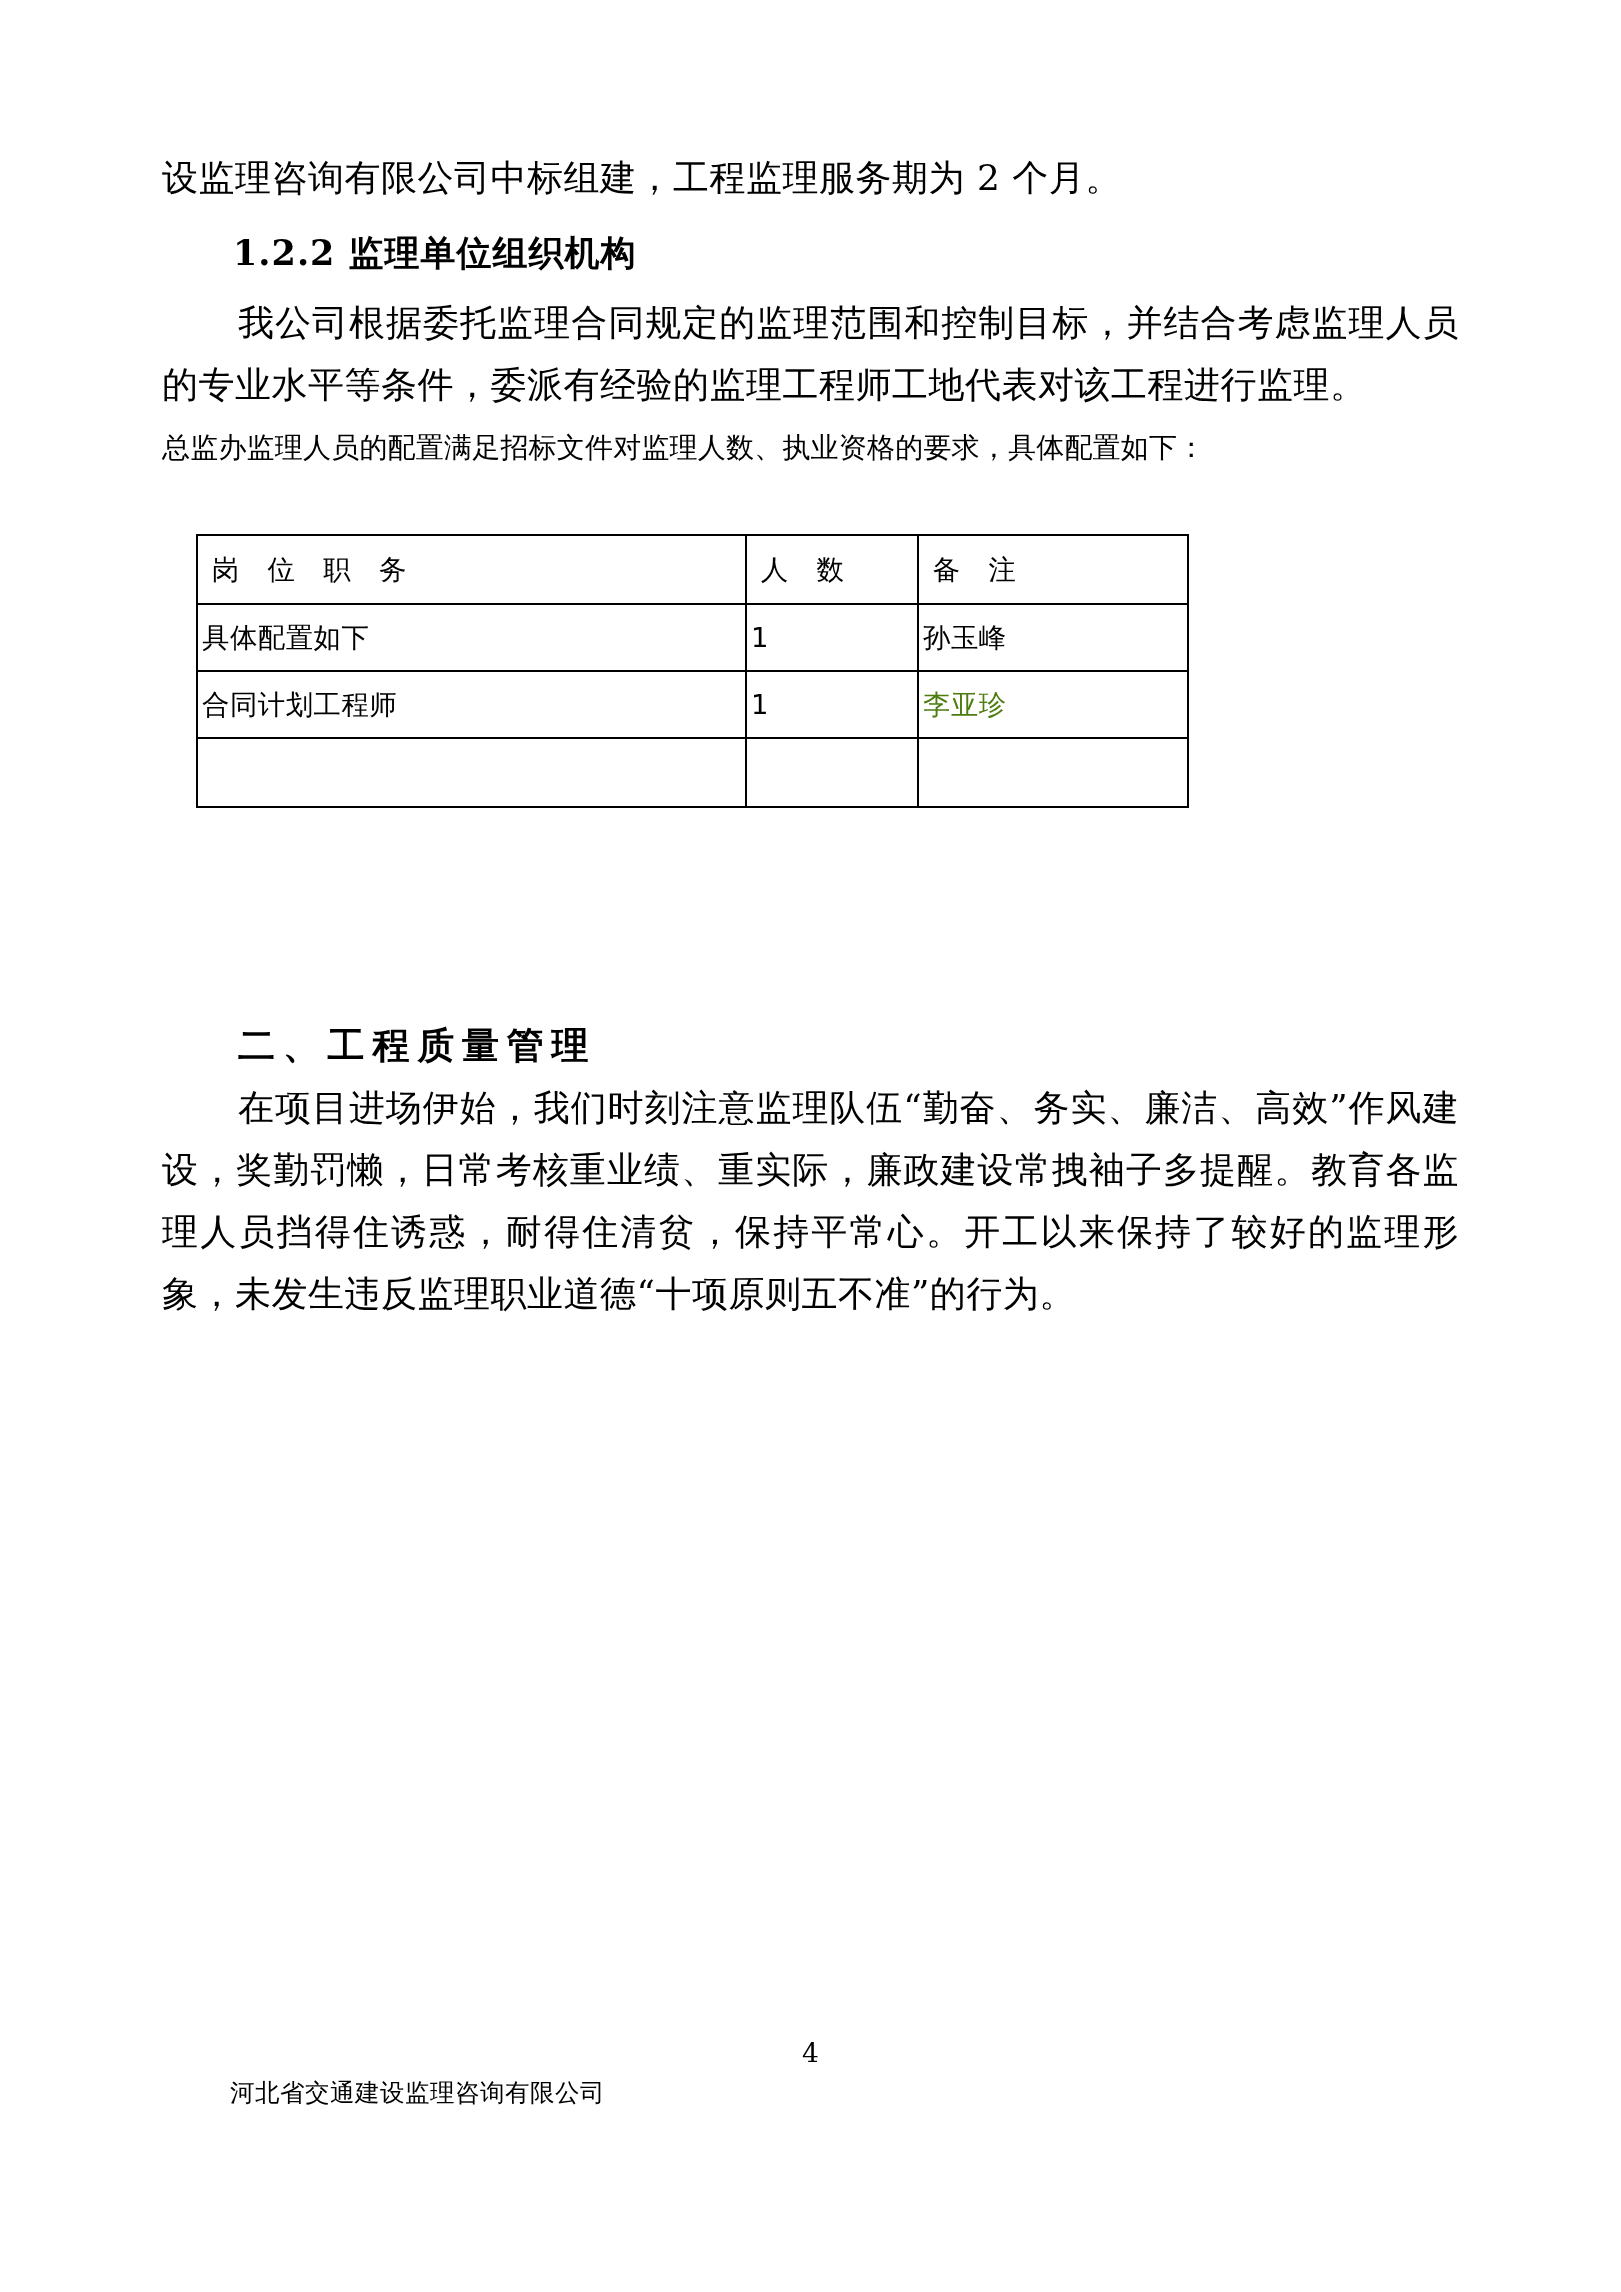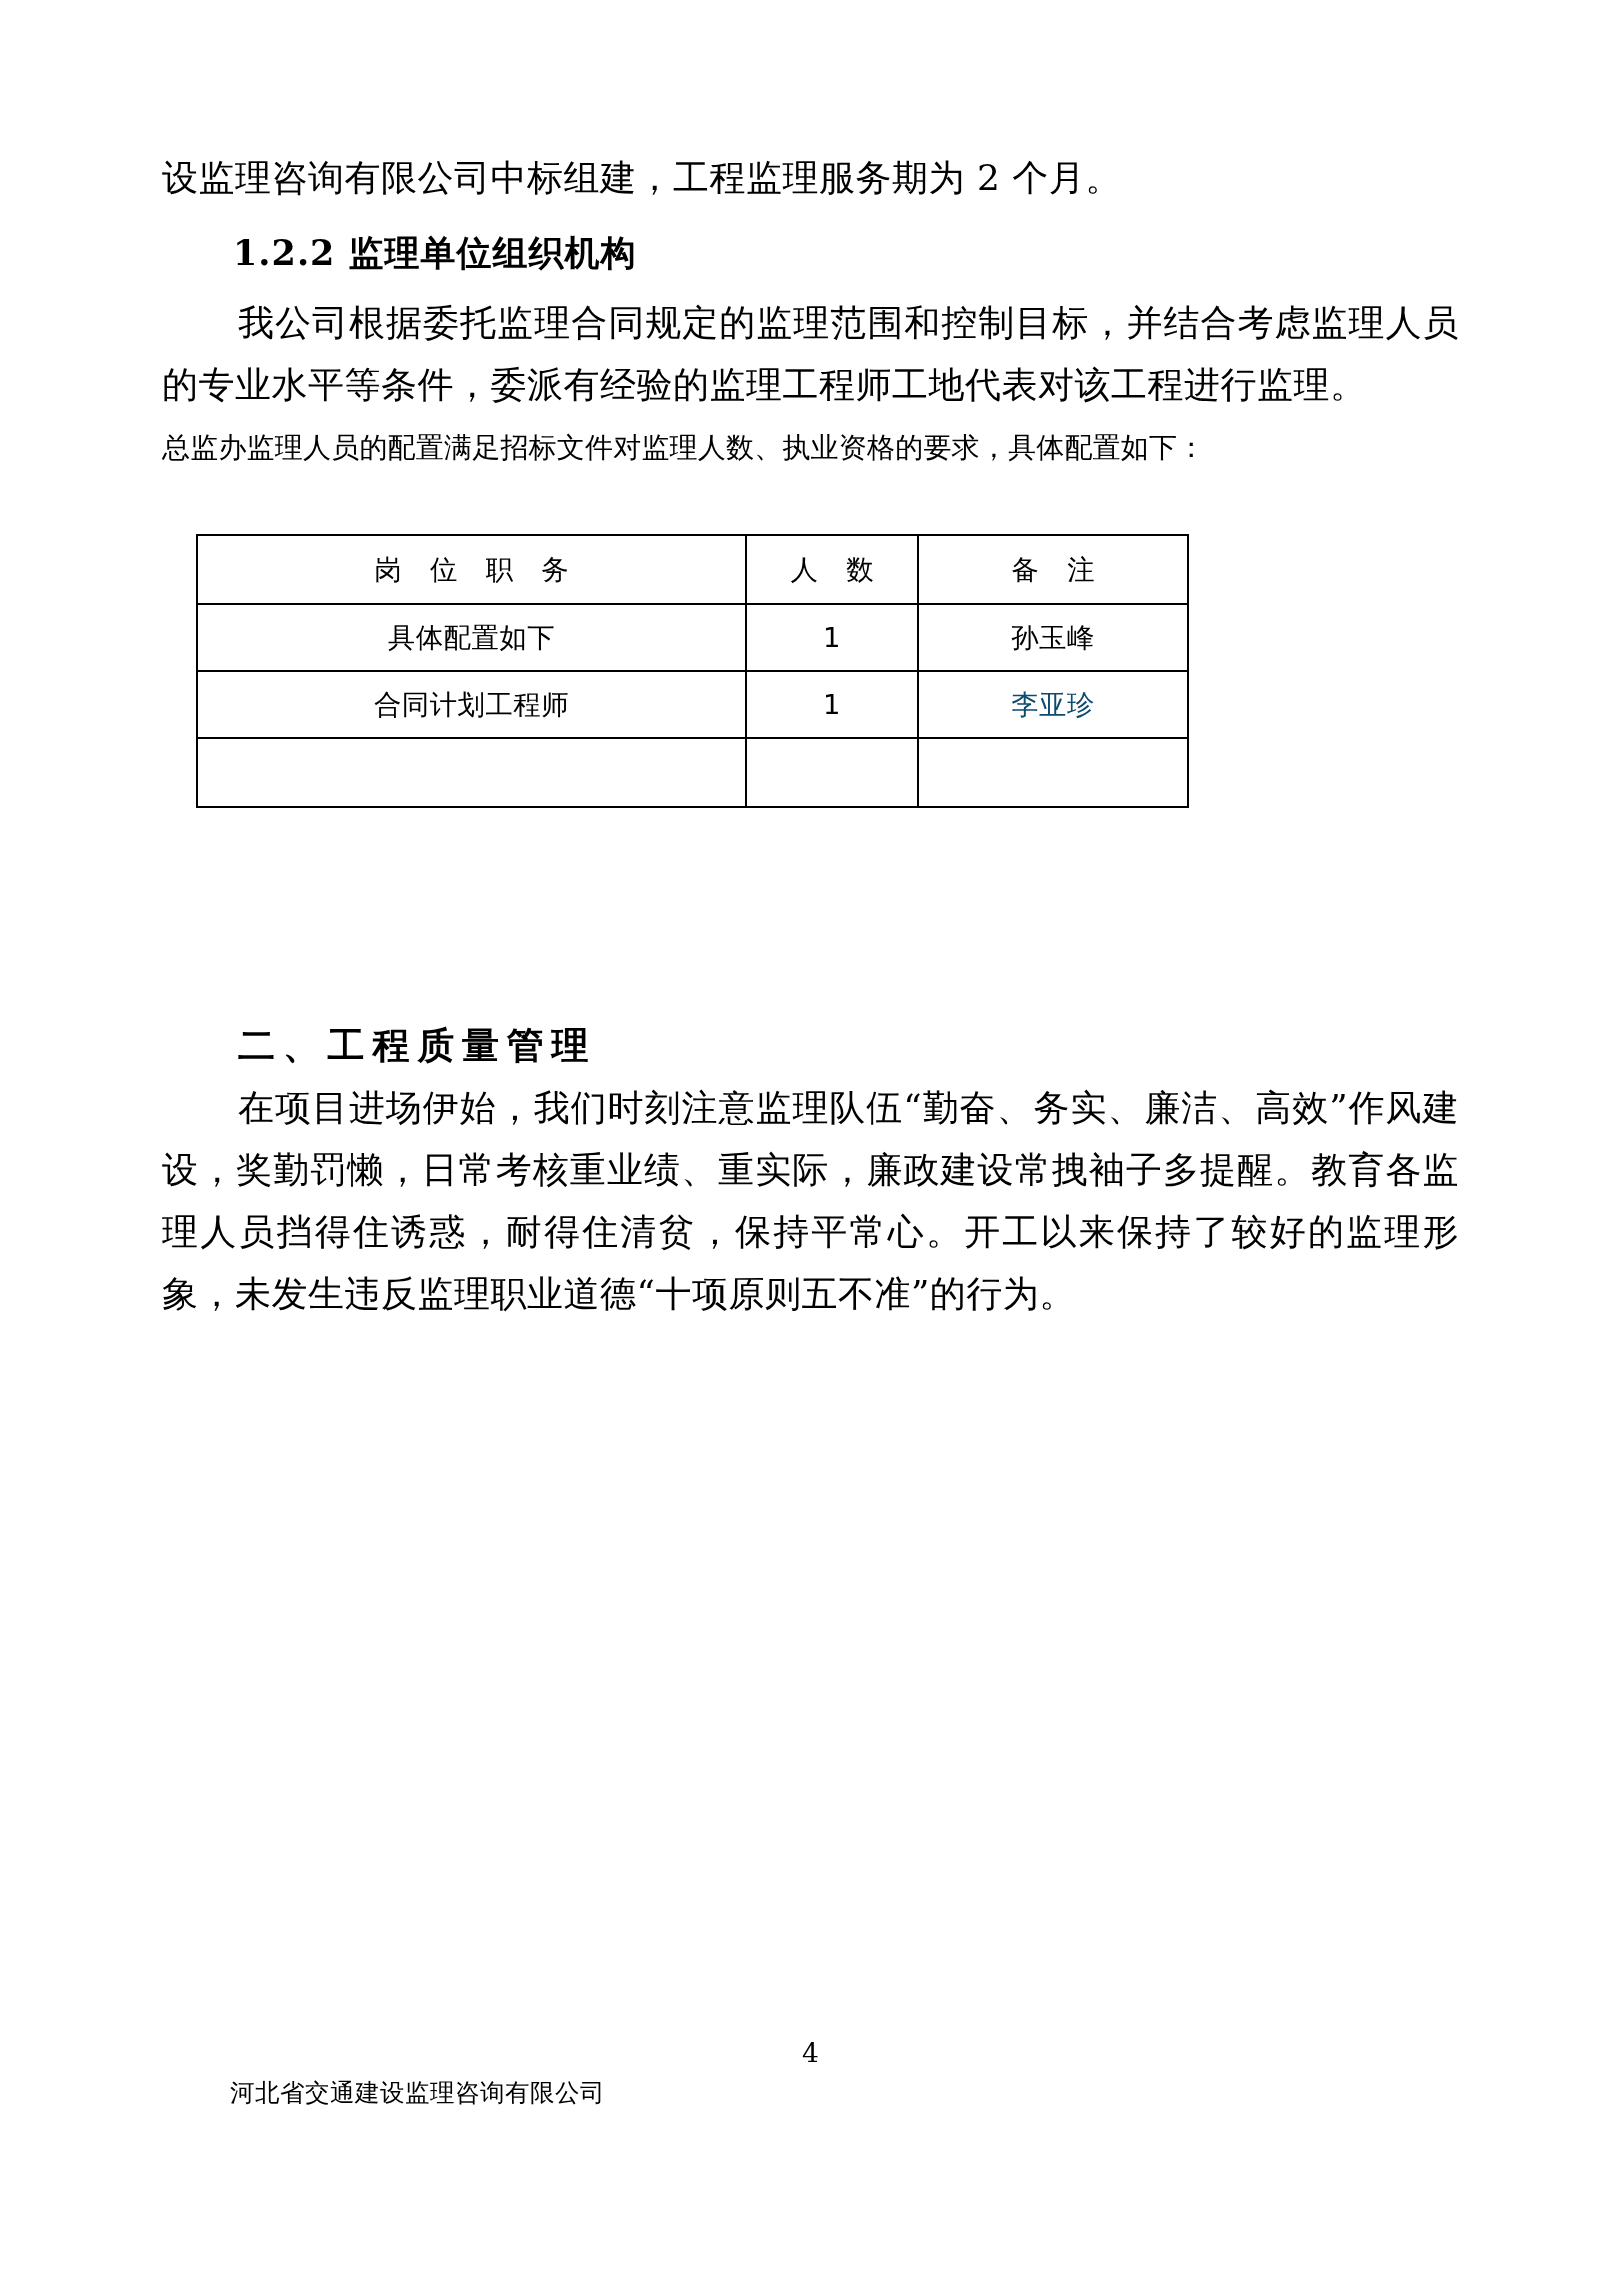--- a/index.html
+++ b/index.html
@@ -59,39 +59,38 @@
   }
   table.staff {
     border-collapse: collapse;
     margin: 61px 0 0 34px;
     width: 990px;
     table-layout: fixed;
   }
   table.staff td {
     border: 2px solid #000000;
     height: 61px;
-    text-align: center;
     vertical-align: middle;
     font-size: 27.4px;
     font-family: "DejaVu Sans", "Liberation Sans", sans-serif;
     letter-spacing: 0.5px;
     padding: 2px 4px;
   }
   table.staff tr.header td {
     letter-spacing: 9.8px;
     text-indent: 9.8px;
     height: 63px;
   }
   table.staff tr.empty td {
     height: 63px;
   }
   .col-role { width: 549px; }
   .col-count { width: 172px; }
   .col-note { width: 270px; }
-  .note-blue { color: #0c4a6e; }
+  .note-blue { color: #4d7c0f; }
   .gap-block { height: 206px; }
   .footer {
     position: absolute;
     left: 0;
     right: 0;
     bottom: 0;
     height: 167px;
   }
   .page-number {
     position: absolute;

